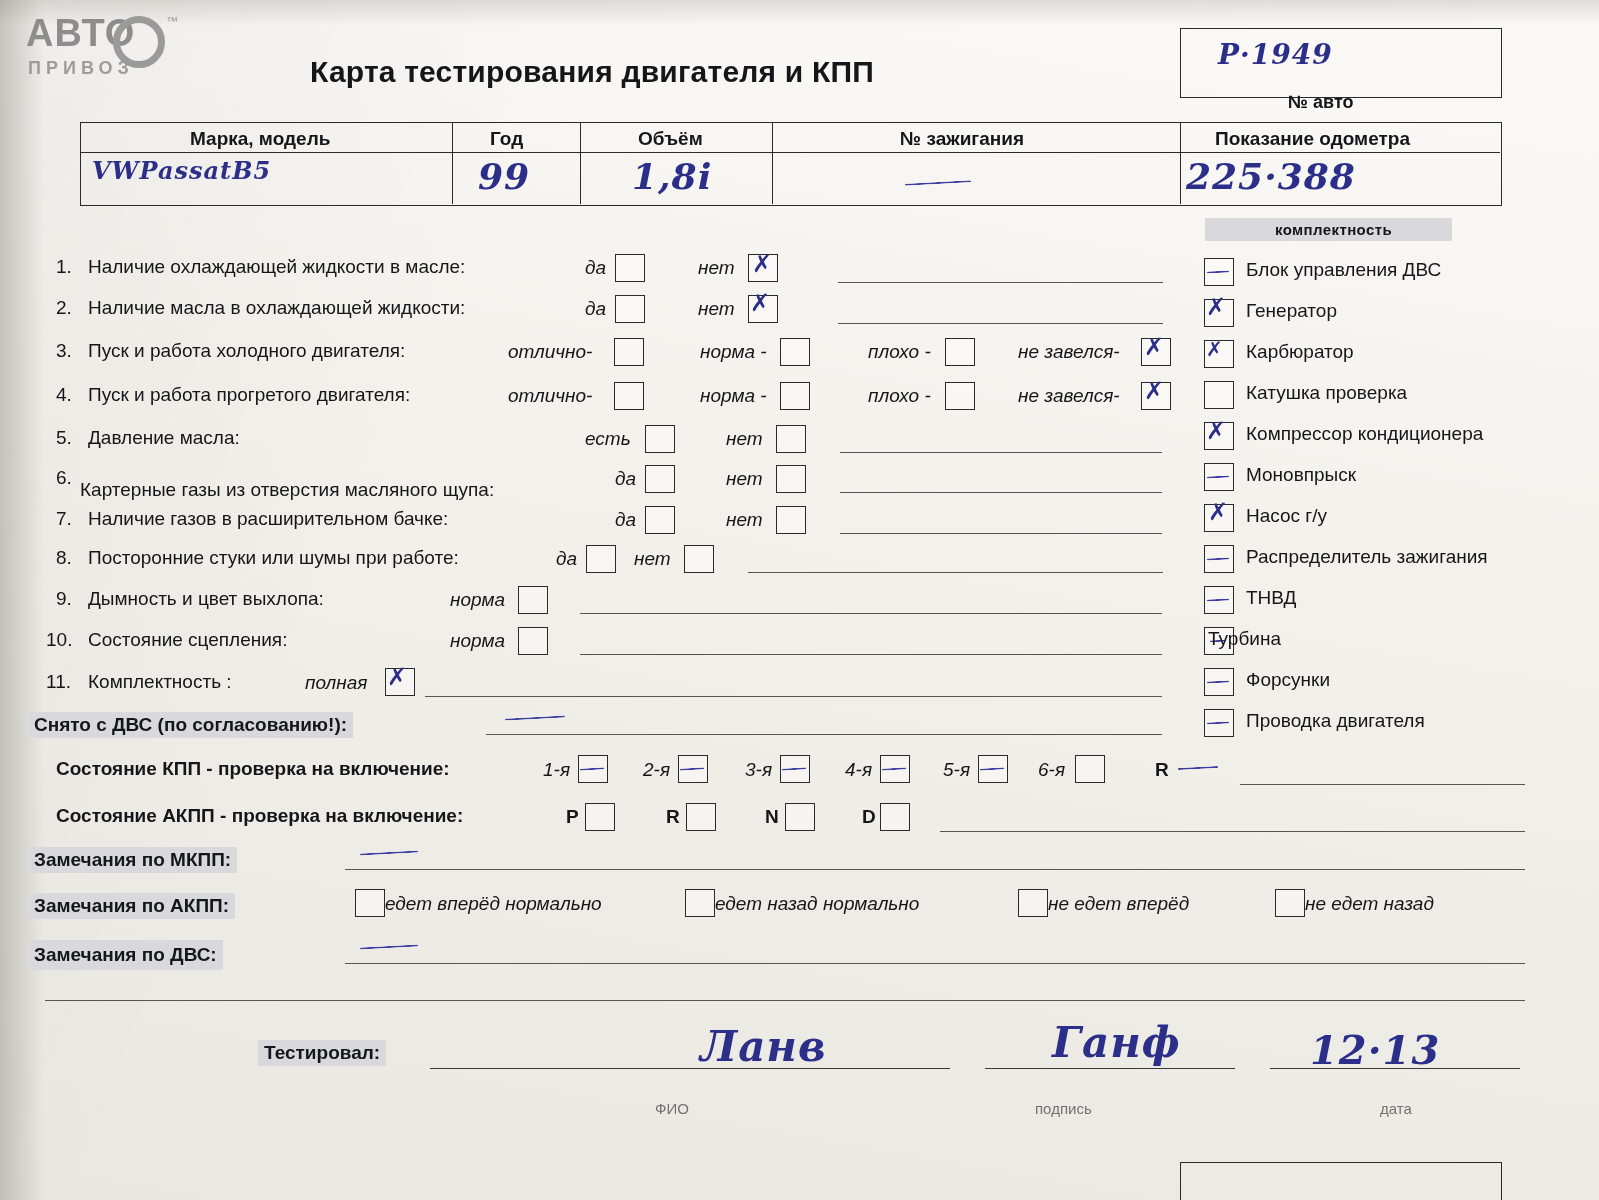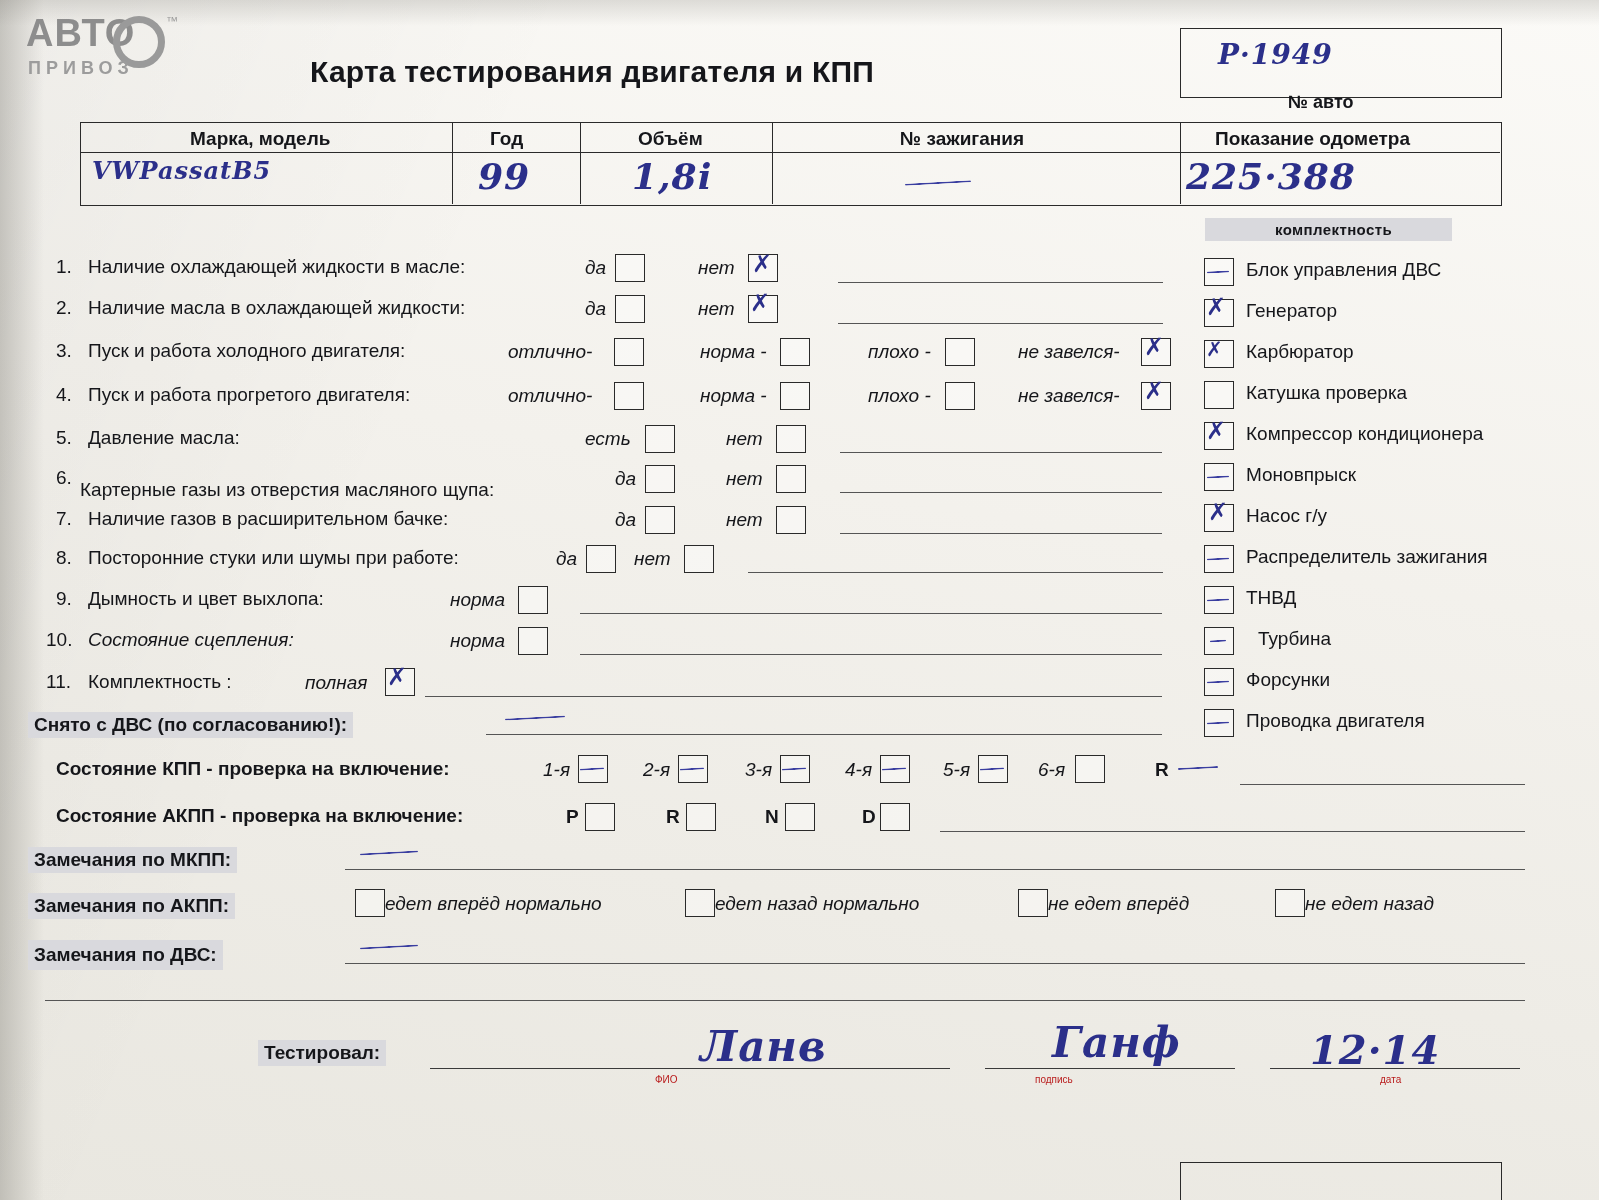--- a/index.html
+++ b/index.html
@@ -77,21 +77,21 @@
   .tbl{position:absolute;border:1.8px solid #2a2a2a;}
   .vline{position:absolute;width:0;border-left:1.6px solid #2a2a2a;}
   .hline{position:absolute;height:0;border-top:1.6px solid #2a2a2a;}
 
   .num{position:absolute;font-size:19px;}
   .kompl-title{
     position:absolute;font-size:15px;font-weight:bold;letter-spacing:0.4px;
   }
   .kompl-item{position:absolute;font-size:19px;}
   .sigline{position:absolute;border-bottom:1.6px solid #3a3a3a;}
-  .small{font-size:10px;color:#b91c1c;}
+  .small{font-size:15px;color:#737373;margin-top:26px;}
 </style>
 </head>
 <body>
 
 <div class="paper"></div>
 <div class="shadow-left"></div>
 <div class="shadow-top"></div>
 
 <div class="logo">
   <div class="word">АВТО</div>
@@ -199,21 +199,21 @@
 <div class="chk" style="left:684px;top:545px;"></div>
 <div class="line thin" style="left:748px;top:572px;width:415px;"></div>
 
 <div class="num" style="left:56px;top:588px;">9.</div>
 <div class="lbl" style="left:88px;top:588px;">Дымность и цвет выхлопа:</div>
 <div class="lbl it" style="left:450px;top:589px;">норма</div>
 <div class="chk" style="left:518px;top:586px;"></div>
 <div class="line thin" style="left:580px;top:613px;width:582px;"></div>
 
 <div class="num" style="left:46px;top:629px;">10.</div>
-<div class="lbl" style="left:88px;top:629px;font-style:italic;">Состояние сцепления:</div>
+<div class="lbl" style="left:88px;top:629px;">Состояние сцепления:</div>
 <div class="lbl it" style="left:450px;top:630px;">норма</div>
 <div class="chk" style="left:518px;top:627px;"></div>
 <div class="line thin" style="left:580px;top:654px;width:582px;"></div>
 
 <div class="num" style="left:46px;top:671px;">11.</div>
 <div class="lbl" style="left:88px;top:671px;">Комплектность :</div>
 <div class="lbl it" style="left:305px;top:672px;">полная</div>
 <div class="chk" style="left:385px;top:668px;"></div>
 <div class="mark" style="left:387px;top:666px;">✗</div>
 <div class="line thin" style="left:425px;top:696px;width:737px;"></div>
@@ -313,34 +313,34 @@
 <div class="chk" style="left:1204px;top:545px;"></div>
 <div class="dash" style="left:1207px;top:558px;width:22px;"></div>
 <div class="kompl-item" style="left:1246px;top:546px;">Распределитель зажигания</div>
 
 <div class="chk" style="left:1204px;top:586px;"></div>
 <div class="dash" style="left:1207px;top:599px;width:22px;"></div>
 <div class="kompl-item" style="left:1246px;top:587px;">ТНВД</div>
 
 <div class="chk" style="left:1204px;top:627px;"></div>
 <div class="dash" style="left:1210px;top:640px;width:16px;"></div>
-<div class="kompl-item" style="left:1258px;top:628px;">Турбина</div>
+<div class="kompl-item" style="left:1208px;top:628px;">Турбина</div>
 
 <div class="chk" style="left:1204px;top:668px;"></div>
 <div class="dash" style="left:1207px;top:681px;width:22px;"></div>
 <div class="kompl-item" style="left:1246px;top:669px;">Форсунки</div>
 
 <div class="chk" style="left:1204px;top:709px;"></div>
 <div class="dash" style="left:1207px;top:722px;width:22px;"></div>
 <div class="kompl-item" style="left:1246px;top:710px;">Проводка двигателя</div>
 
 <div class="hl lbl-b" style="left:258px;top:1040px;padding:2px 6px;">Тестировал:</div>
 <div class="sigline" style="left:430px;top:1068px;width:520px;"></div>
 <div class="sigline" style="left:985px;top:1068px;width:250px;"></div>
 <div class="sigline" style="left:1270px;top:1068px;width:250px;"></div>
 <div class="hand abs" style="left:700px;top:1022px;font-size:42px;">Ланв</div>
 <div class="hand abs" style="left:1052px;top:1018px;font-size:42px;">Ганф</div>
-<div class="hand abs" style="left:1310px;top:1026px;font-size:40px;">12·14</div>
+<div class="hand abs" style="left:1310px;top:1026px;font-size:40px;">12·13</div>
 <div class="small abs" style="left:655px;top:1074px;">ФИО</div>
 <div class="small abs" style="left:1035px;top:1074px;">подпись</div>
 <div class="small abs" style="left:1380px;top:1074px;">дата</div>
 
 <div class="tbl" style="left:1180px;top:1162px;width:320px;height:60px;"></div>
 
 </body></html>

